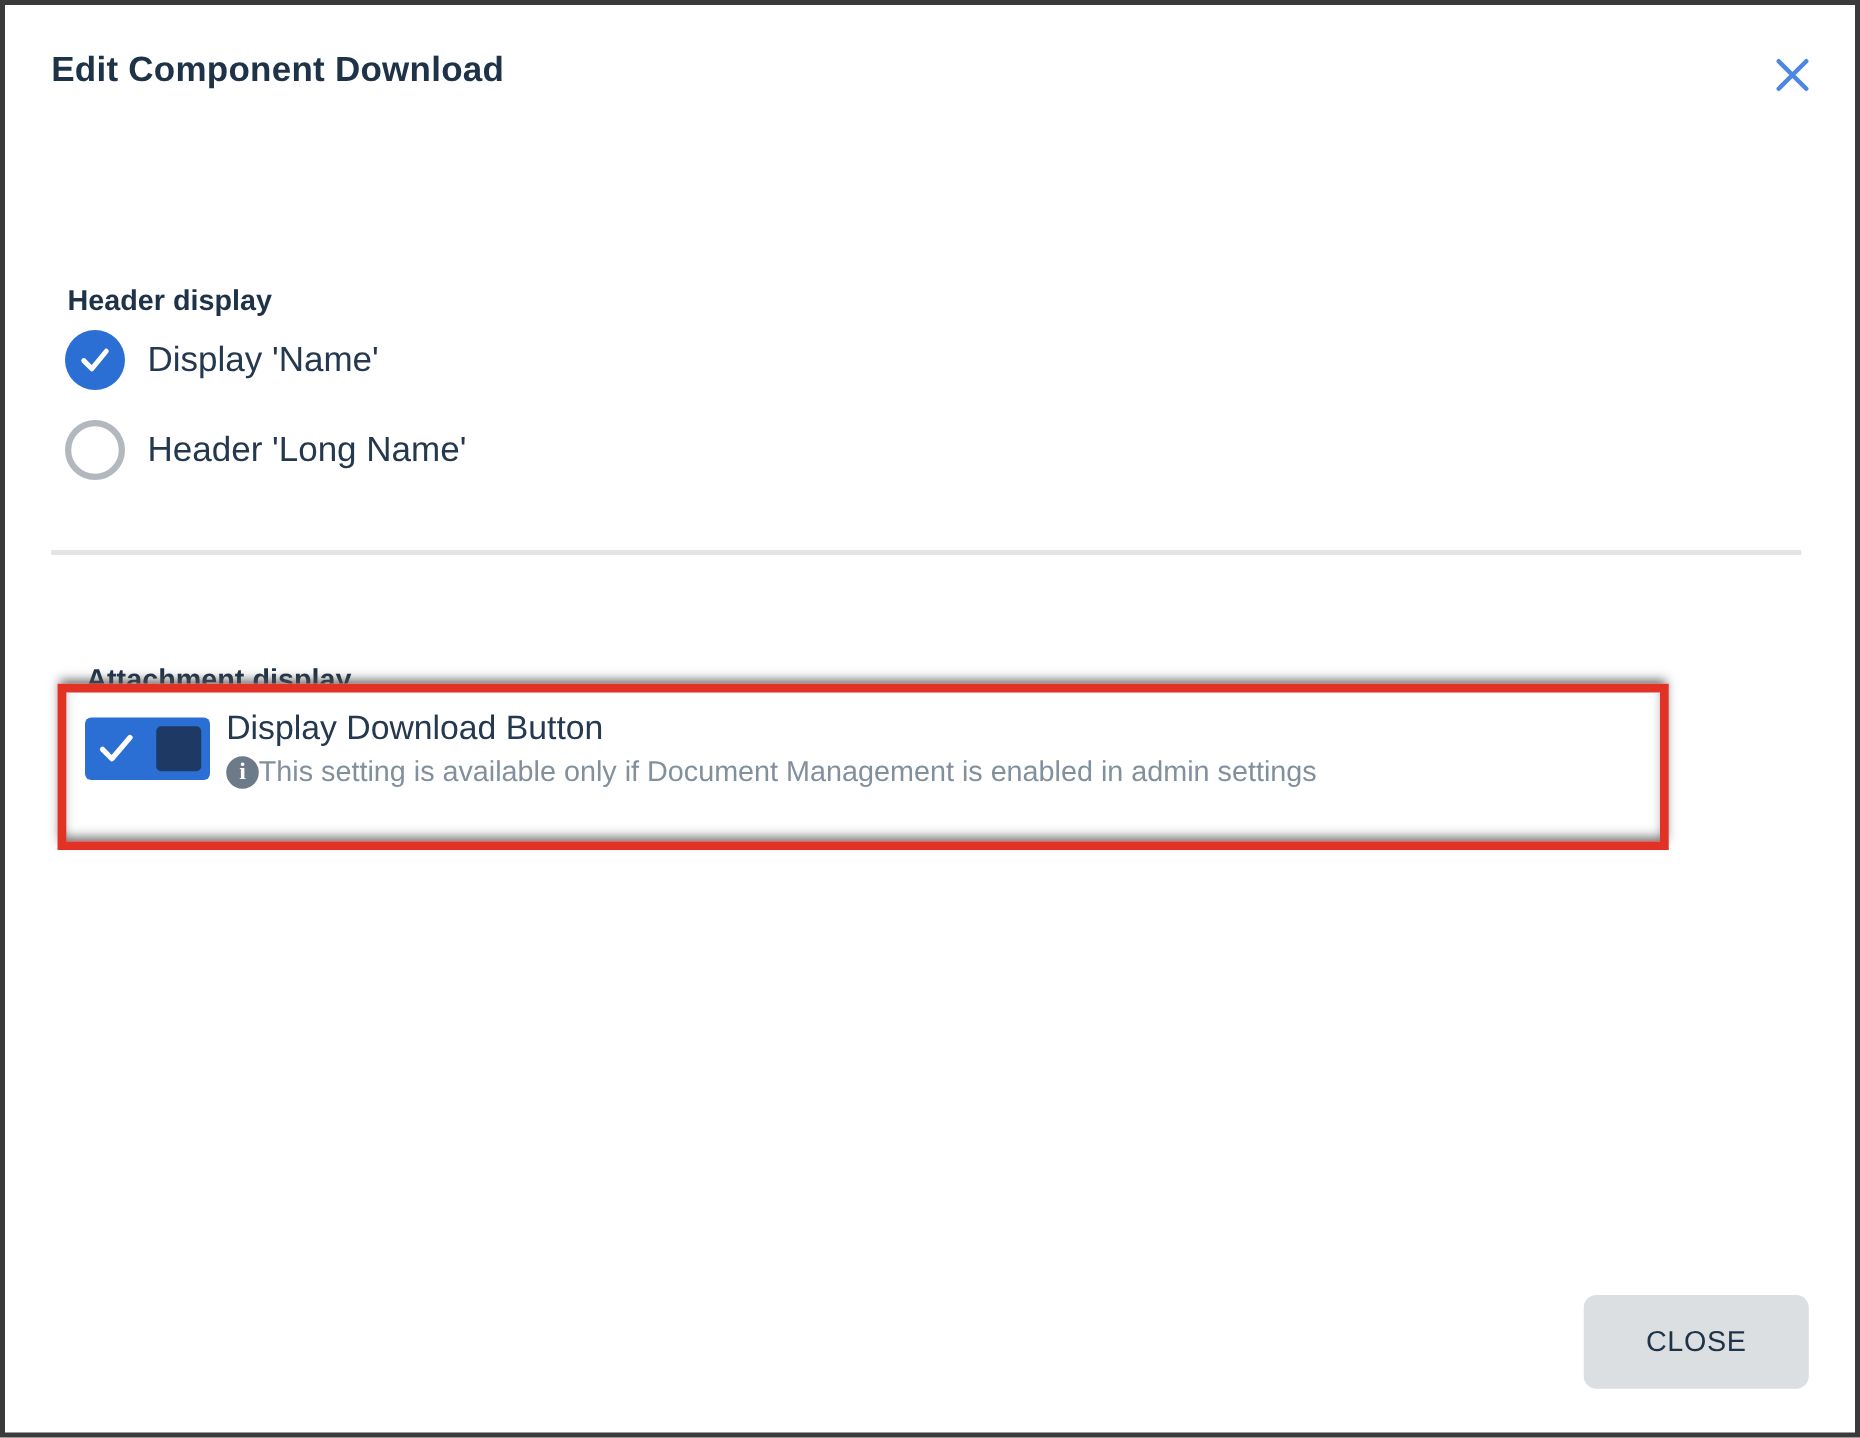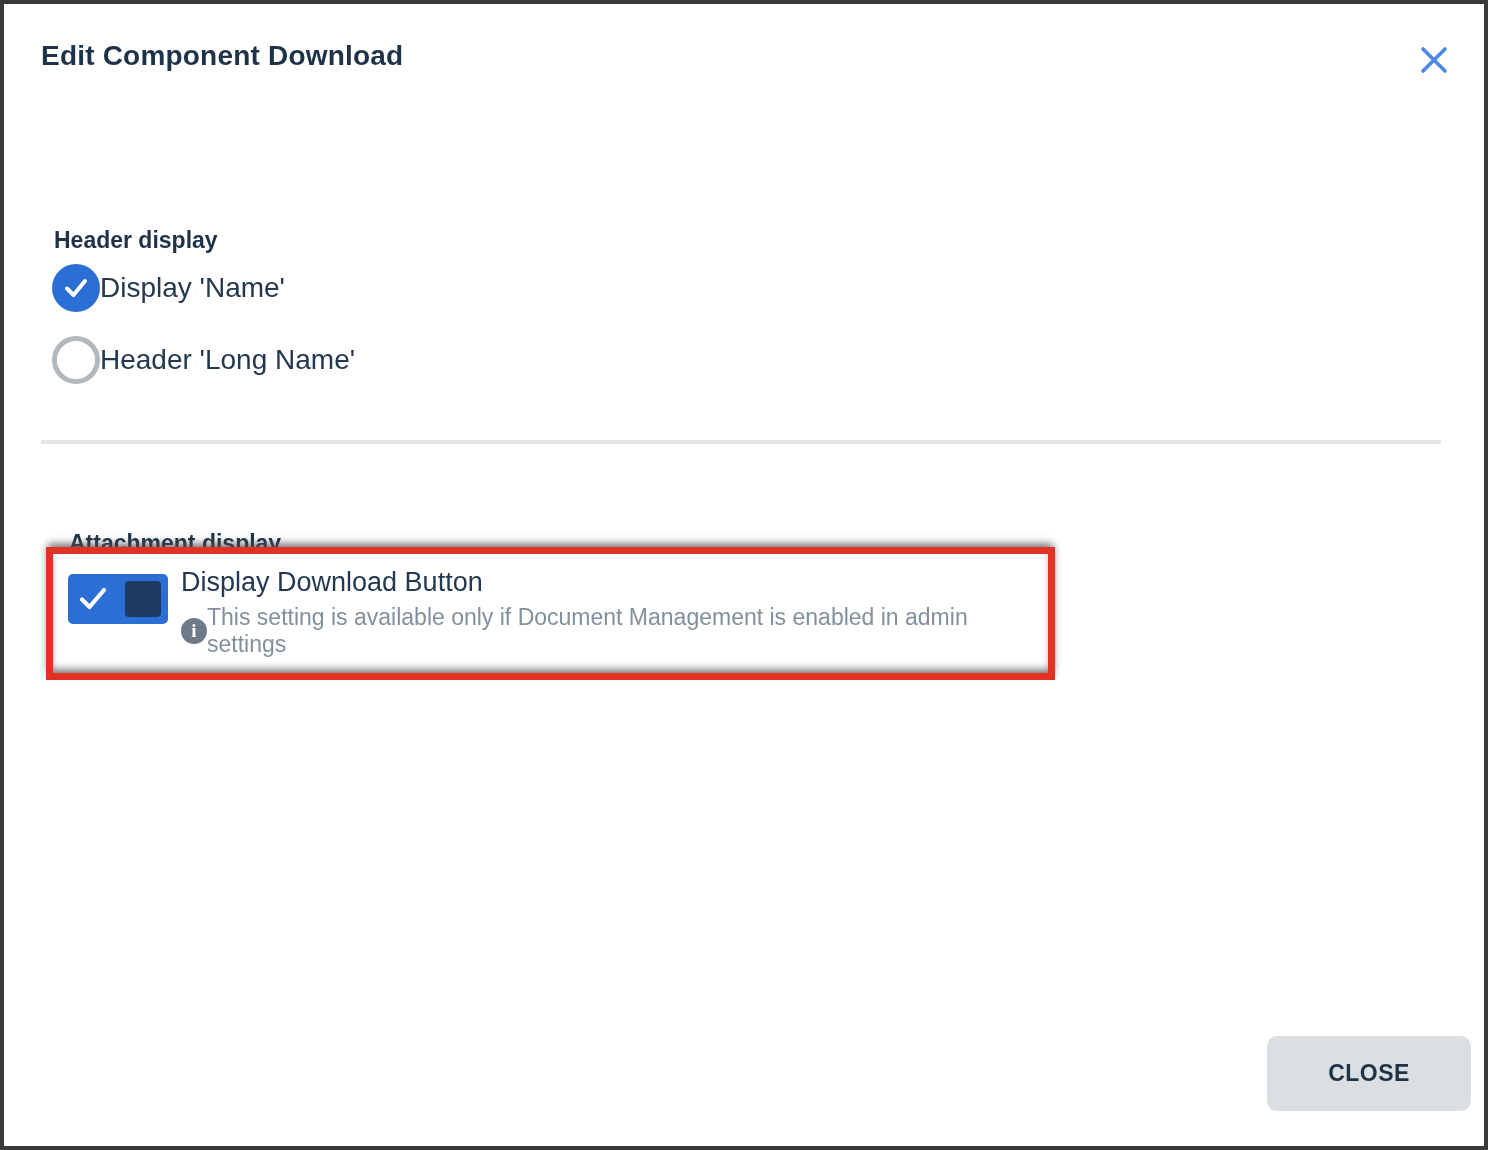--- a/index.html
+++ b/index.html
@@ -65,38 +65,39 @@
     box-sizing: border-box;
     flex: 0 0 auto;
     display: flex;
     align-items: center;
     justify-content: center;
   }
   .radio-circle.checked { background: #2b6fd4; }
   .radio-circle.unchecked { background: #ffffff; border: 5px solid #b2b8bd; }
 
   .radio-label {
+    margin-left: 18px;
     font-size: 28px;
     color: #24384f;
   }
 
   .divider {
     position: absolute;
     left: 37px;
     top: 436px;
     width: 1400px;
     height: 4px;
     background: #e4e4e4;
   }
 
   .highlight-box {
     position: absolute;
     left: 42px;
     top: 543px;
-    width: 1009px;
+    width: 1289px;
     height: 133px;
     box-sizing: border-box;
     border: 7px solid #e23125;
     background: #ffffff;
     box-shadow:
       0 -5px 8px -2px rgba(80, 80, 80, 0.85),
       inset 0 -6px 9px -3px rgba(80, 80, 80, 0.85);
   }
 
   .toggle-switch {
@@ -154,28 +155,28 @@
     font-size: 19px;
     line-height: 26px;
     text-align: center;
     flex: 0 0 auto;
   }
 
   .close-button {
     position: absolute;
     left: 1263px;
     top: 1032px;
-    width: 204px;
+    width: 180px;
     height: 75px;
     background: #dbdfe2;
     border: none;
     border-radius: 10px;
     font-family: "Liberation Sans", sans-serif;
     font-size: 23px;
-    font-weight: 700;
+    font-weight: 400;
     color: #1e3248;
     letter-spacing: 0.5px;
     cursor: pointer;
     display: flex;
     align-items: center;
     justify-content: center;
   }
 </style>
 </head>
 <body>

